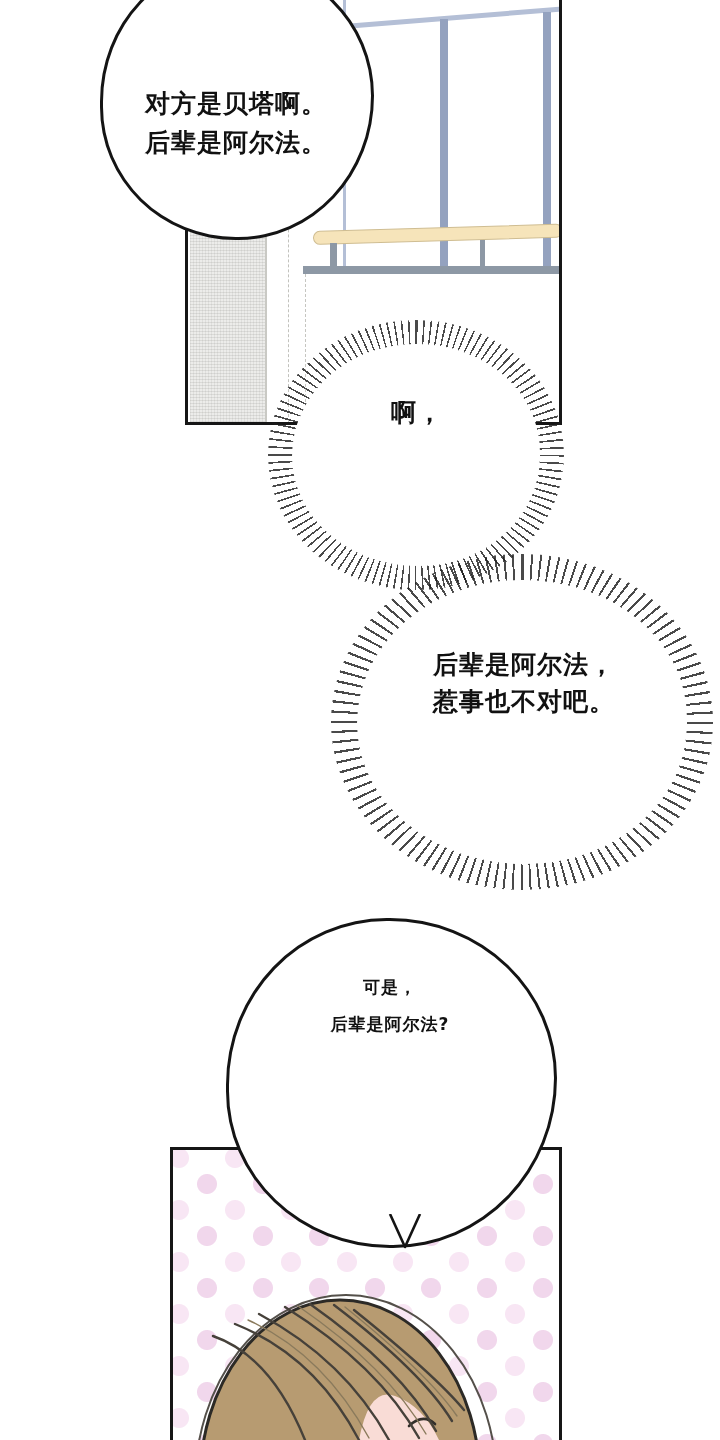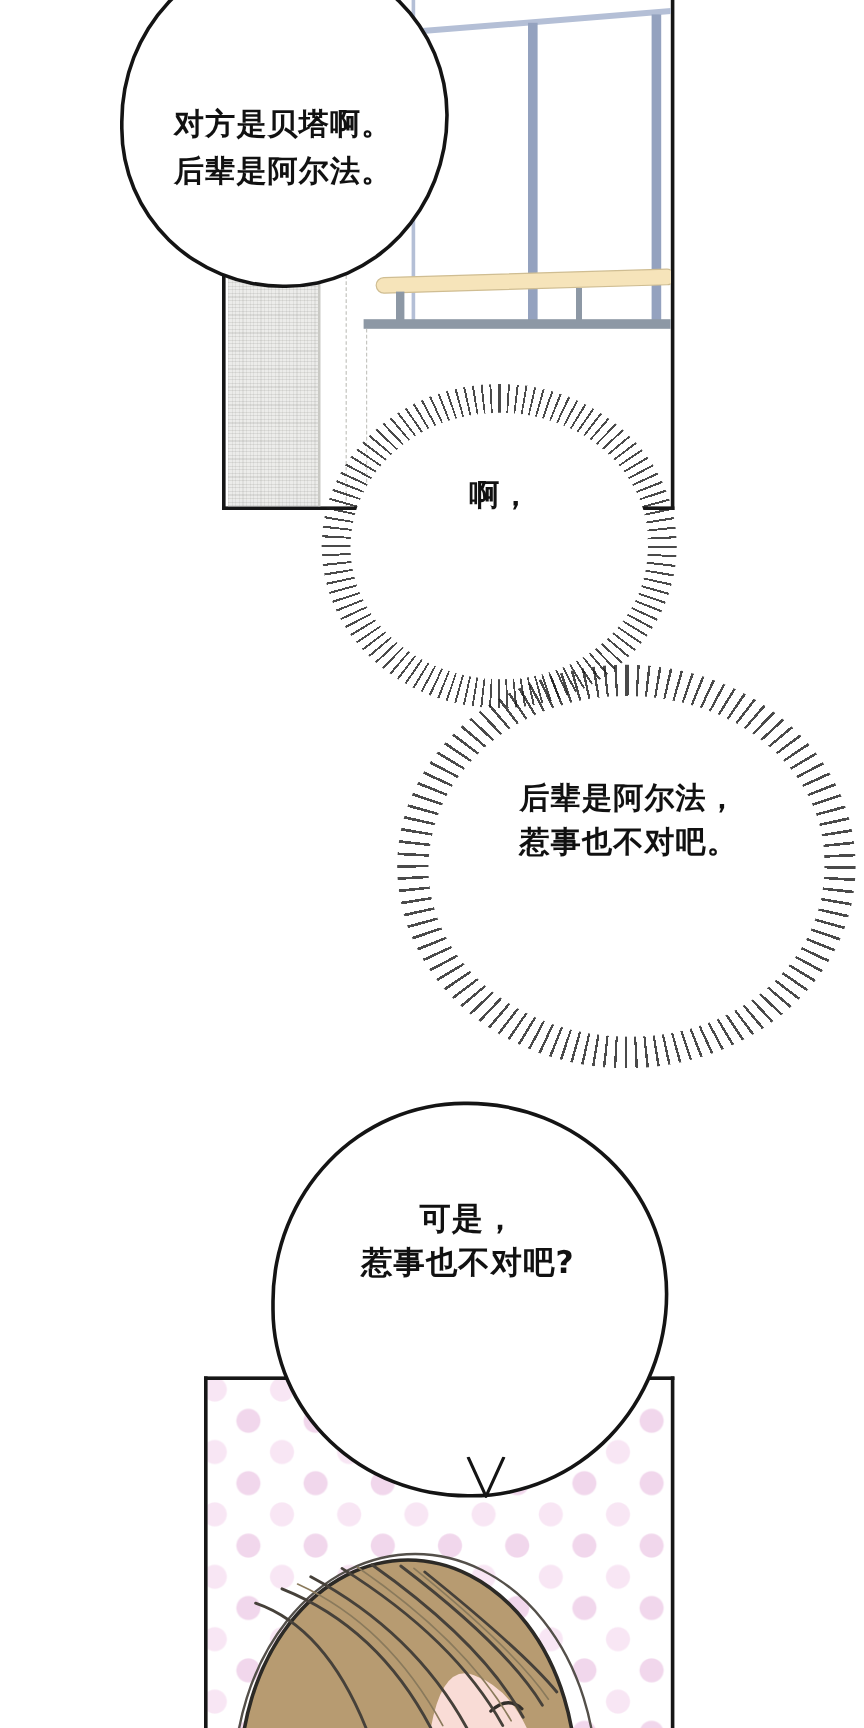--- a/index.html
+++ b/index.html
@@ -55,21 +55,21 @@
     border-radius:50% 50% 49% 51% / 51% 49% 50% 50%;}
   #fuzzy1-white{left:292px;top:344px;width:248px;height:222px;}
   #fuzzy2-white{left:357px;top:580px;width:330px;height:284px;}
   
   .btext{position:absolute;z-index:5;text-align:center;font-weight:700;color:#111;
     transform:translateX(-50%);white-space:nowrap;letter-spacing:1px;}
   .btext .line{display:block;}
   #text-top{left:236px;top:84px;font-size:25px;line-height:39px;}
   #text-fuzzy1{left:417px;top:394px;font-size:25px;line-height:38px;}
   #text-fuzzy2{left:524px;top:646px;font-size:25px;line-height:37px;}
-  #text-bottom{left:390px;top:998px;font-size:26px;line-height:37px;}
+  #text-bottom{left:390px;top:969px;font-size:17px;line-height:37px;}
   
   #character-head{position:absolute;left:0;top:0;width:100%;height:100%;}
 </style>
 </head>
 <body>
 
 <div id="stage">
 
   <div id="top-panel" class="panel">
     <div id="curtain" class="abs"></div>
@@ -131,16 +131,16 @@
   </div>
   <div id="text-fuzzy1" class="btext">
     <span class="line">啊，</span>
   </div>
   <div id="text-fuzzy2" class="btext">
     <span class="line">后辈是阿尔法，</span>
     <span class="line">惹事也不对吧。</span>
   </div>
   <div id="text-bottom" class="btext">
     <span class="line">可是，</span>
-    <span class="line">惹事也不对吧?</span>
+    <span class="line">后辈是阿尔法?</span>
   </div>
 
 </div>
 
 </body></html>

